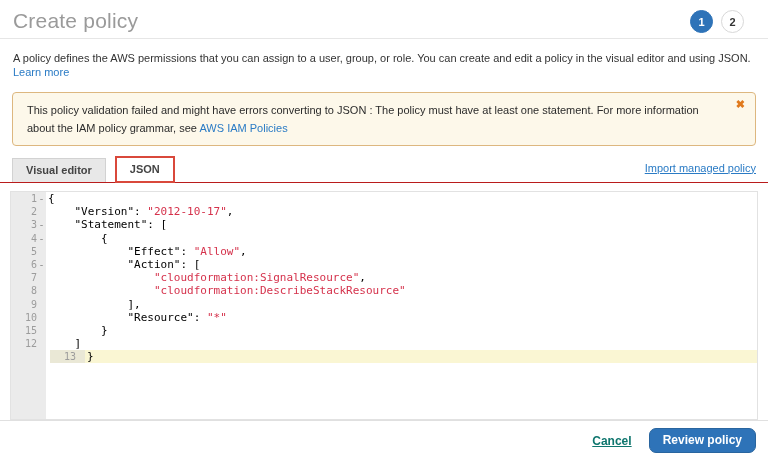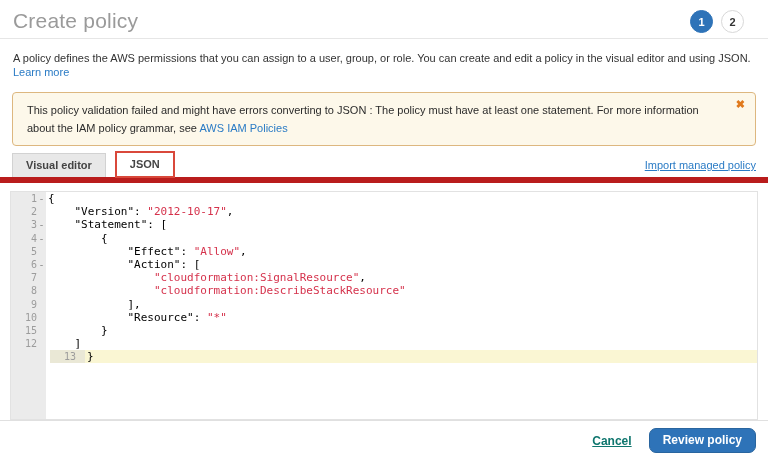--- a/index.html
+++ b/index.html
@@ -68,21 +68,21 @@
     font-weight: bold;
     font-size: 11px;
     cursor: pointer;
     line-height: 12px;
   }
 
   
   .tabs-row {
     margin-top: 11px;
     padding: 0 12px;
-    border-bottom: 6px solid #b91c1c;
+    border-bottom: 1px solid #b91c1c;
     display: flex;
     align-items: flex-end;
     justify-content: center;
     height: 26px;
   }
   .tab {
     font-size: 11px;
     font-weight: bold;
     color: #444;
     padding: 5px 13px;

